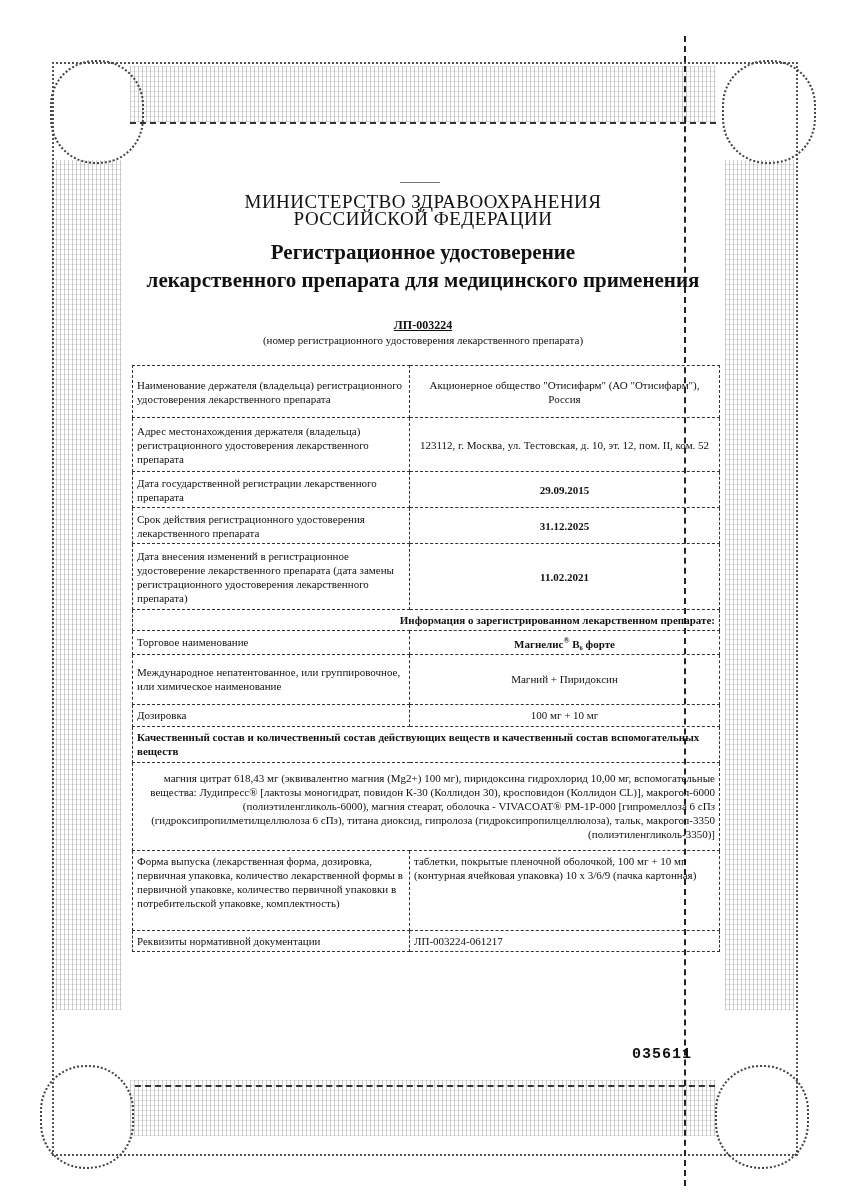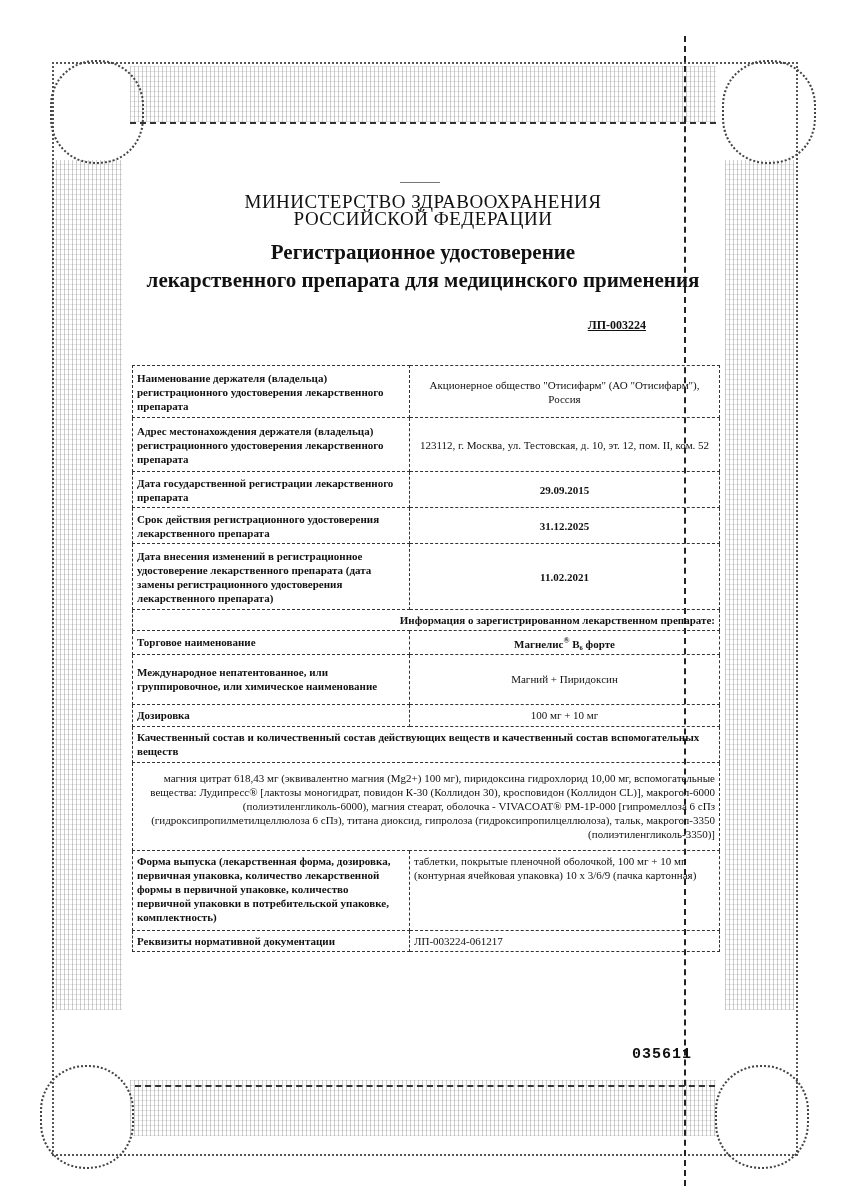--- a/index.html
+++ b/index.html
@@ -47,37 +47,37 @@
     }
     .ministry {
       position: absolute; left: 200px; top: 193px; width: 446px;
       text-align: center; font-size: 19px; line-height: 17px; letter-spacing: .5px;
     }
     .doc-title {
       position: absolute; left: 120px; top: 238px; width: 606px;
       text-align: center; font-size: 21px; line-height: 28px; font-weight: bold; font-family: Liberation Serif, serif;
     }
     .reg-number {
-      position: absolute; left: 200px; top: 318px; width: 446px; text-align:right;
+      position: absolute; left: 200px; top: 318px; width: 446px; text-align:center;
       font-size: 12px; font-weight: bold; text-decoration: underline;
     }
     .reg-caption {
       position: absolute; left: 140px; top: 334px; width: 566px; text-align:center;
       font-size: 11px;
     }
 
     
     table.cert {
       position: absolute; left: 132px; top: 365px; width: 588px;
       border-collapse: collapse; font-size: 11px; line-height: 14px;
     }
     table.cert td {
       border: 1px dashed #333; padding: 3px 4px; vertical-align: middle;
     }
-    td.lbl { width: 268px; font-weight: bold; }
+    td.lbl { width: 268px; font-weight: normal; }
     td.val { text-align: center; }
     td.val.b { font-weight: bold; }
     td.val.left { text-align: left; margin-left: 19px; }
     td.section { text-align: right; font-weight: bold; }
     td.wide-lbl { font-weight: bold; text-align: left; }
     td.wide-text { text-align: right; }
 
     .serial {
       position: absolute; left: 632px; top: 1046px;
       font-family: "Liberation Mono", "DejaVu Sans Mono", monospace;
@@ -106,20 +106,21 @@
   <div class="emblem"></div>
   <div class="ministry">
     <div>МИНИСТЕРСТВО ЗДРАВООХРАНЕНИЯ</div>
     <div>РОССИЙСКОЙ ФЕДЕРАЦИИ</div>
   </div>
   <div class="doc-title">
     <div>Регистрационное удостоверение</div>
     <div>лекарственного препарата для медицинского применения</div>
   </div>
   <div class="reg-number">ЛП-003224</div>
+  <div class="reg-caption">(номер регистрационного удостоверения лекарственного препарата)</div>
 
   <table class="cert">
     <tbody>
         <tr style="height:52px">
       <td class="lbl">Наименование держателя (владельца) регистрационного удостоверения лекарственного препарата</td>
       <td class="val">Акционерное общество "Отисифарм" (АО "Отисифарм"), Россия</td>
     </tr>
     <tr style="height:54px">
       <td class="lbl">Адрес местонахождения держателя (владельца) регистрационного удостоверения лекарственного препарата</td>
       <td class="val">123112, г. Москва, ул. Тестовская, д. 10, эт. 12, пом. II, ком. 52</td>

